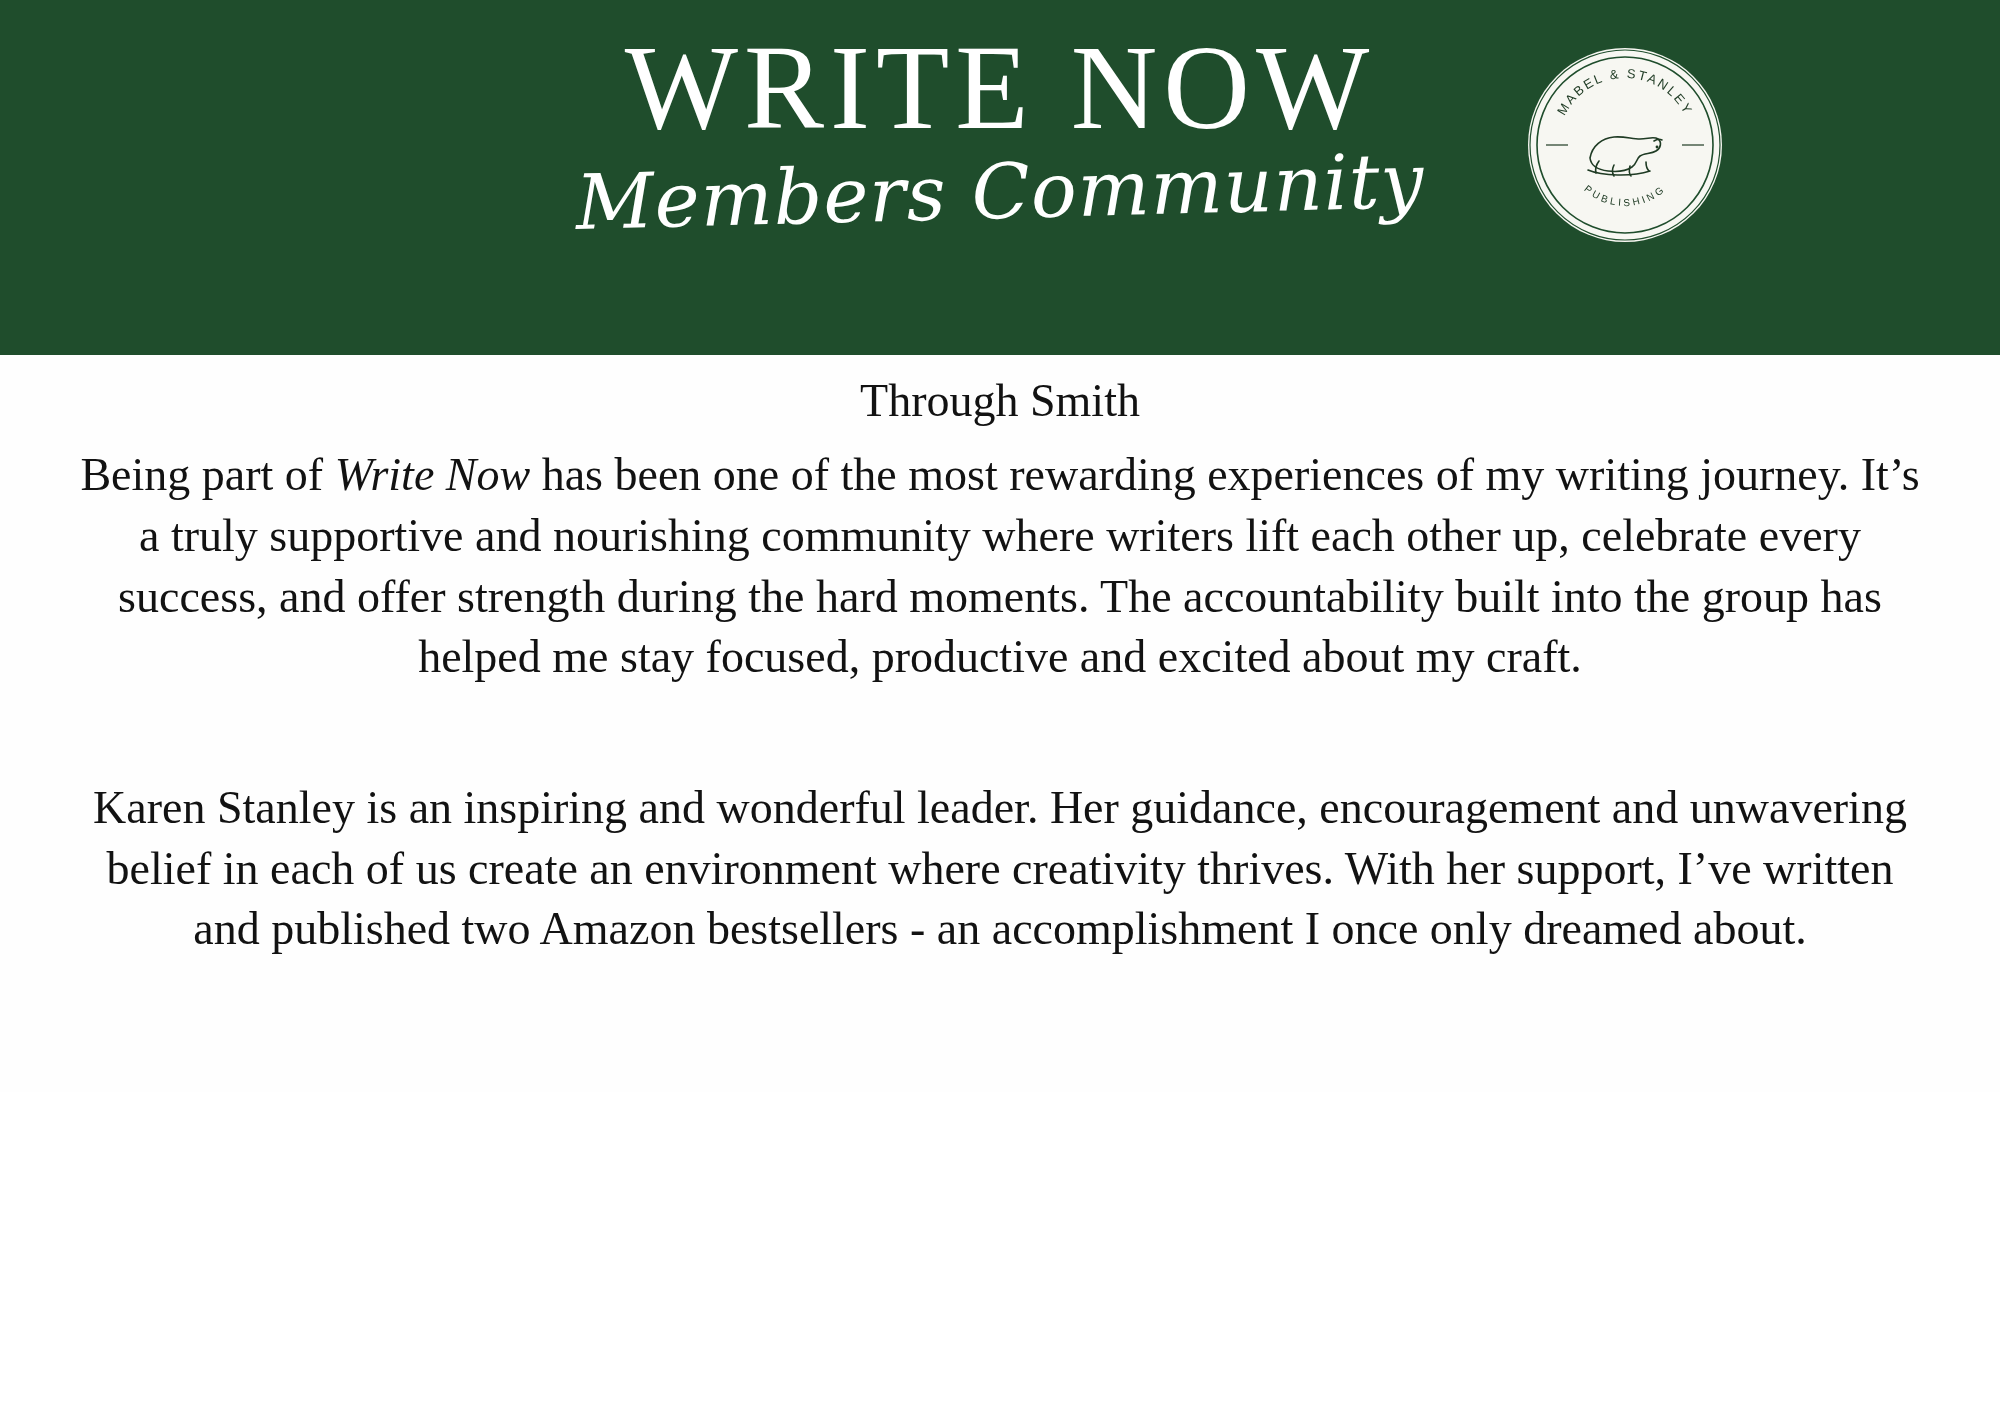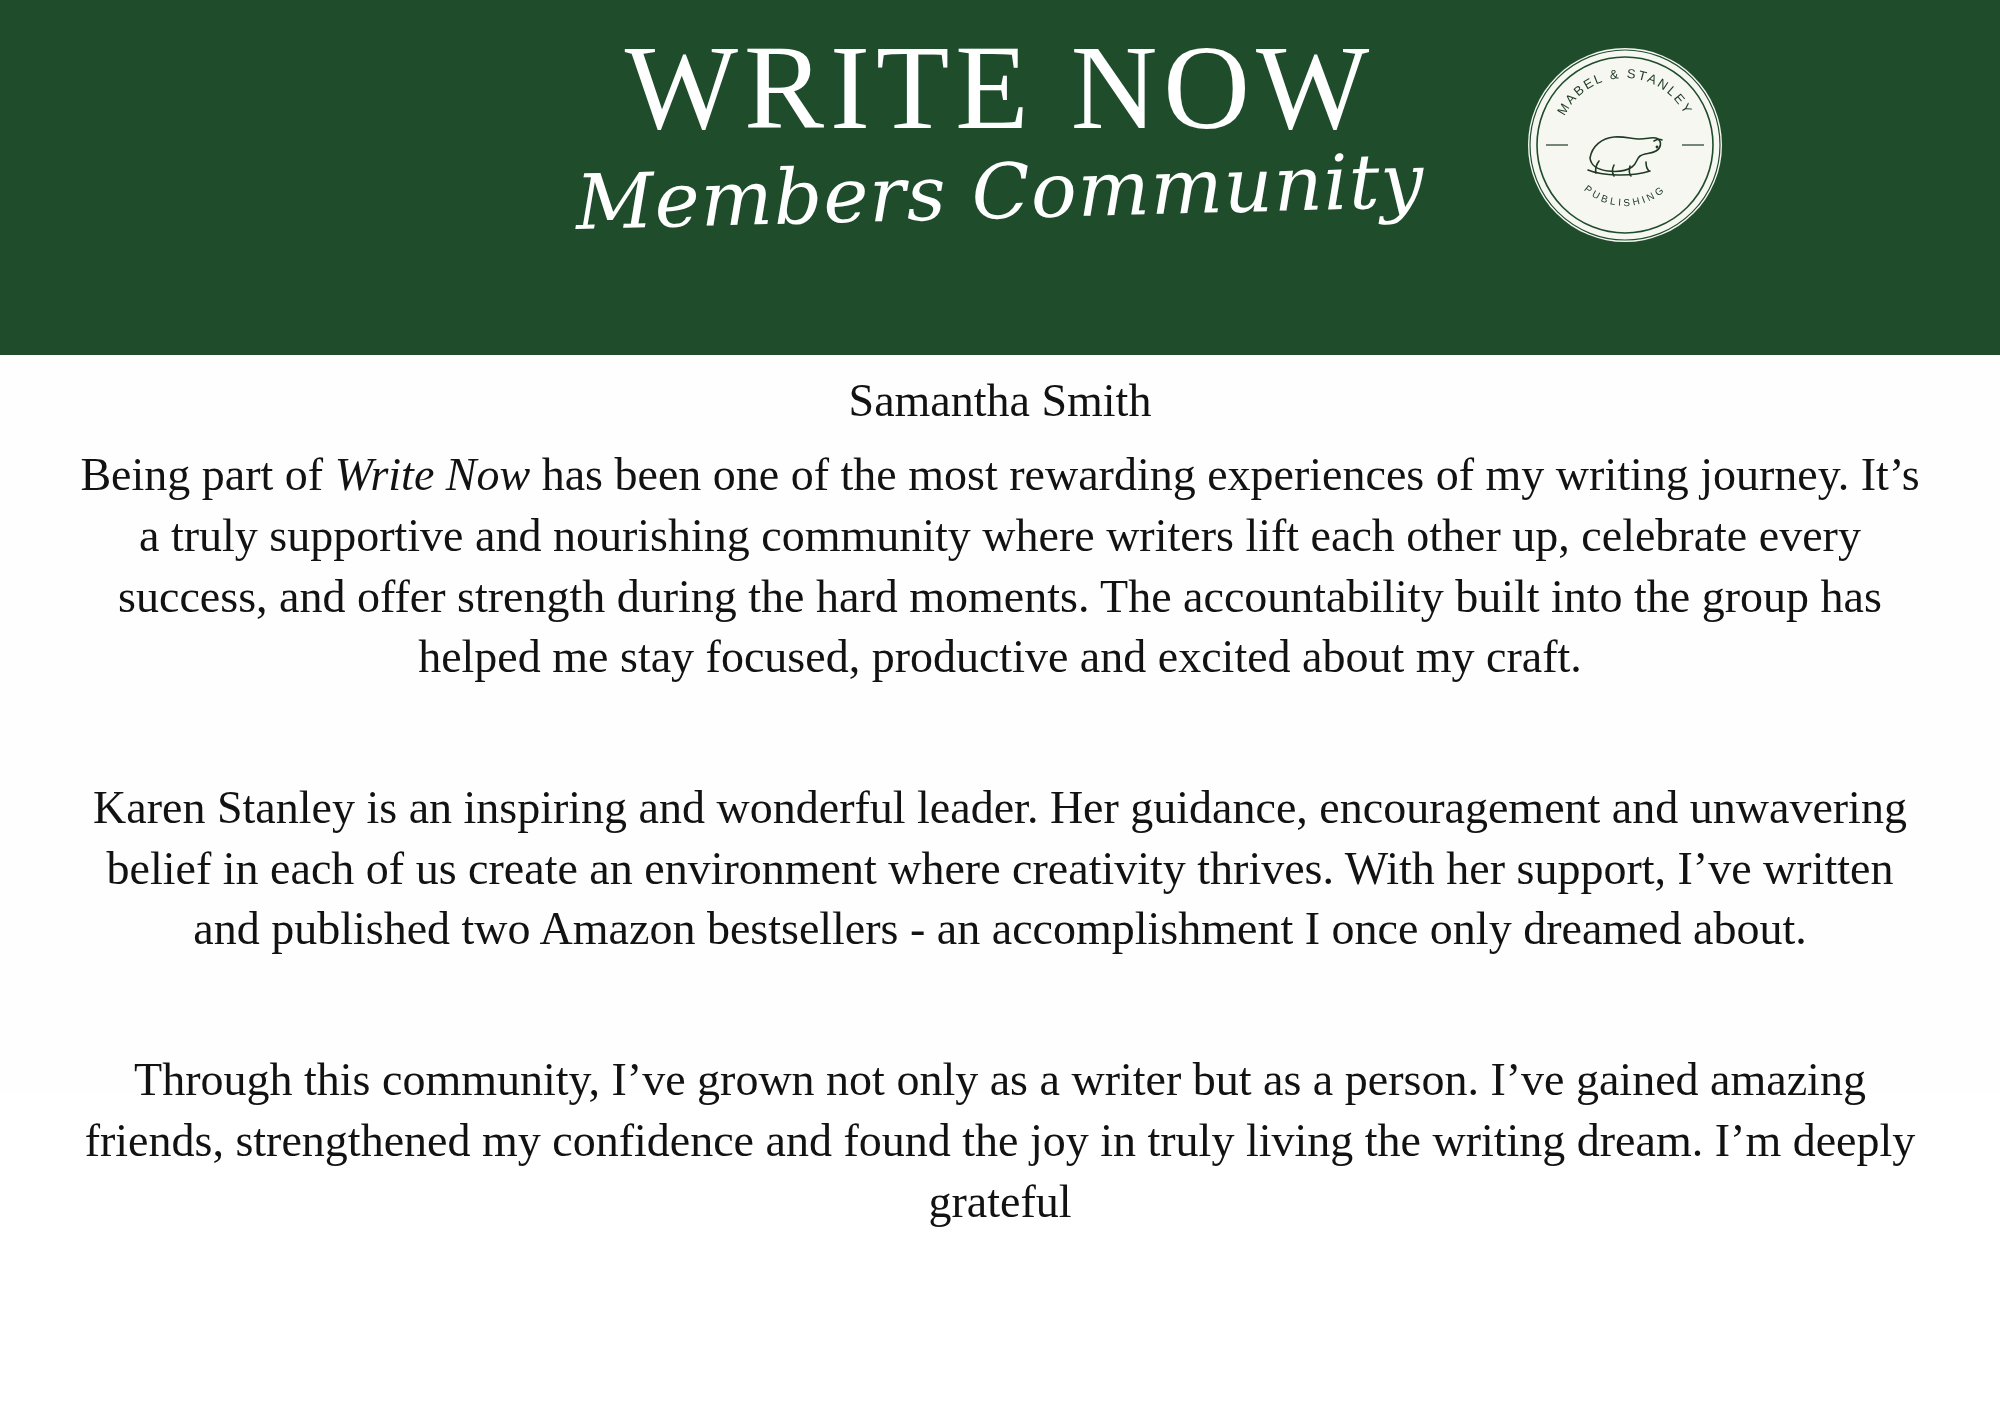--- a/index.html
+++ b/index.html
@@ -150,26 +150,25 @@
           <path d="M126,93 c3,-2 6,-2 8,-1"></path>
           <circle cx="129" cy="99" r="1.4" fill="#1f3b24" stroke="none"></circle>
           <path d="M60,122 c14,6 44,7 62,1"></path>
         </g>
       </svg>
     </div>
   </div>
 
   <div class="body-area">
 
-    <div class="author-name">Samantha Smith</div>
+    <div class="author-name">Through Smith</div>
 
     <p class="para"><span>Being part of </span><span class="title-italic">Write Now</span><span> has been one of the most rewarding experiences of my writing journey. It’s a truly supportive and nourishing community where writers lift each other up, celebrate every success, and offer strength during the hard moments. The accountability built into the group has helped me stay focused, productive and excited about my craft.</span></p>
 
     <div class="para-gap"></div>
 
     <p class="para">Karen Stanley is an inspiring and wonderful leader. Her guidance, encouragement and unwavering belief in each of us create an environment where creativity thrives. With her support, I’ve written and published two Amazon bestsellers - an accomplishment I once only dreamed about.</p>
 
     <div class="para-gap"></div>
 
-    <p class="para">Through this community, I’ve grown not only as a writer but as a person. I’ve gained amazing friends, strengthened my confidence and found the joy in truly living the writing dream. I’m deeply grateful</p>
   </div>
 
 </div>
 
 </body></html>

